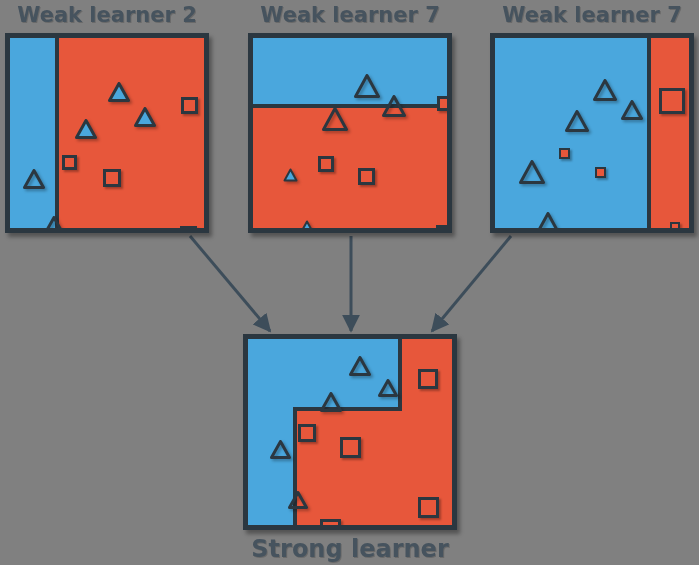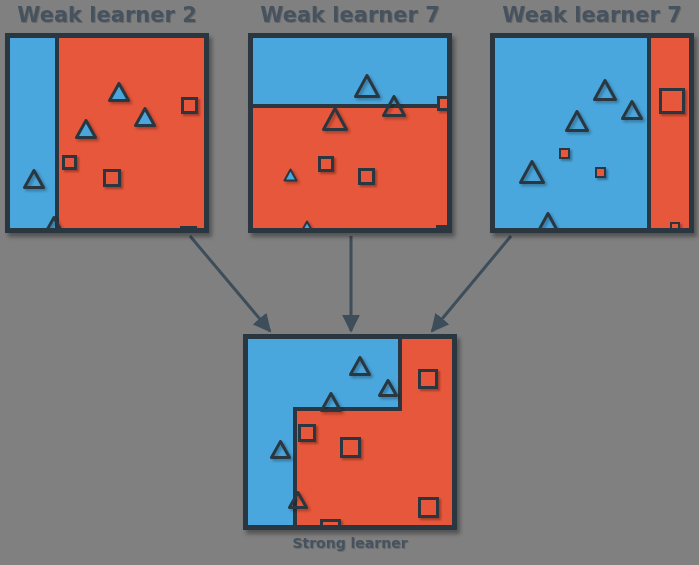--- a/index.html
+++ b/index.html
@@ -63,21 +63,21 @@
   .marker.square.fill-none { background: transparent; }
 
   .marker.triangle svg { display: block; overflow: visible; }
 
   
   .arrows { position: absolute; left: 0; top: 0; width: 699px; height: 565px; pointer-events: none; }
 
   .strong-label {
     position: absolute;
     color: #46535e;
-    font-size: 14px;
+    font-size: 24px;
     font-weight: 700;
     white-space: nowrap;
     text-align: center;
     text-shadow: 1px 1px 0 rgba(0,0,0,0.18);
   }
 </style>
 </head>
 <body>
 
 <div id="root">

